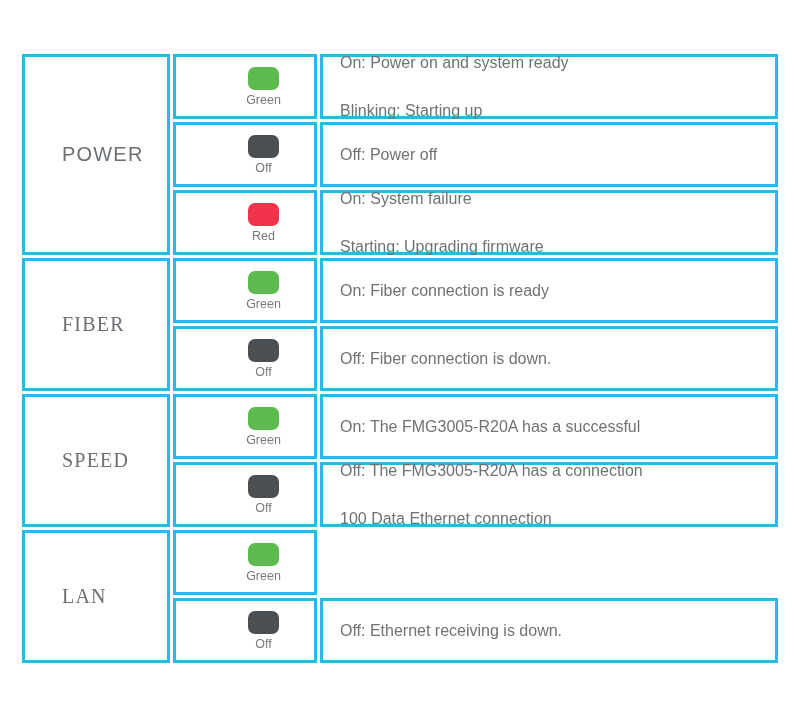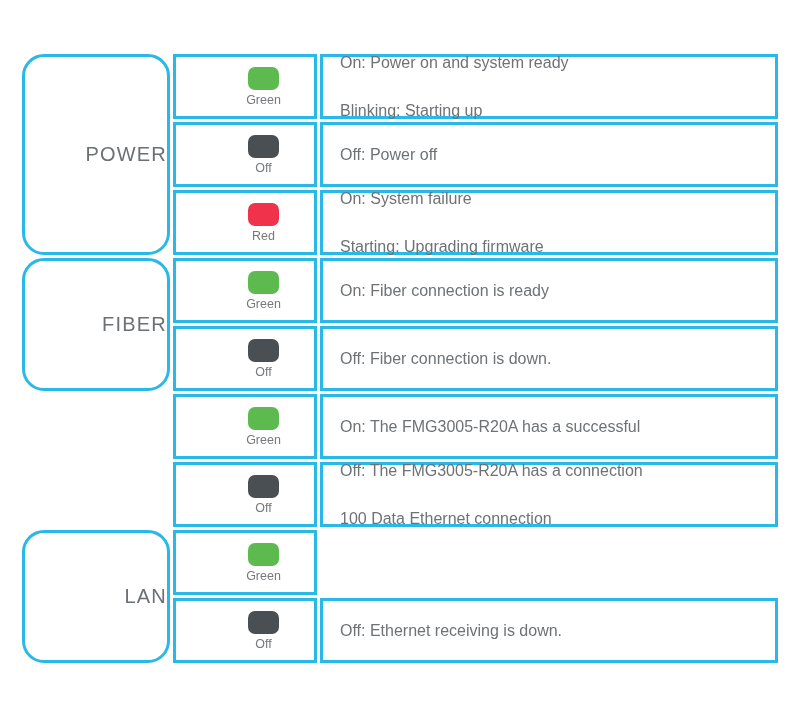--- a/index.html
+++ b/index.html
@@ -29,25 +29,24 @@
   .cell {
     box-sizing: border-box;
     background: #ffffff;
     border: 3px solid var(--cyan, #2ab8e8);
     display: flex;
     padding-left: 37px;
   }
   .label-cell {
     grid-column: 1;
     align-items: center;
-    justify-content: flex-end;
-    border-radius: 22px;
+    justify-content: flex-start;
   }
   .span3 { grid-row: span 3; }
-  .span2 { grid-row: span 2; }
+  .span2 { grid-row: span 2; font-family: Liberation Serif, serif; }
   .group-label {
     font-size: 20px;
     letter-spacing: 1.2px;
     color: #6b7074;
   }
   .led-cell {
     grid-column: 2;
     flex-direction: column;
     align-items: center;
     justify-content: center;
@@ -131,20 +130,23 @@
 
     <div class="cell led-cell">
       <div class="chip" style="background-color: rgb(74, 79, 84);"></div>
       <div class="chip-label">Off</div>
     </div>
     <div class="cell desc-cell">
       <div class="desc-line">Off: Fiber connection is down.</div>
 
     </div>
 
+    <div class="cell label-cell span2">
+      <span class="group-label">SPEED</span>
+    </div>
 
     <div class="cell led-cell">
       <div class="chip" style="background-color: rgb(92, 186, 79);"></div>
       <div class="chip-label">Green</div>
     </div>
     <div class="cell desc-cell">
       <div class="desc-line">On: The FMG3005-R20A has a successful</div>
     </div>
 
     <div class="cell led-cell">

